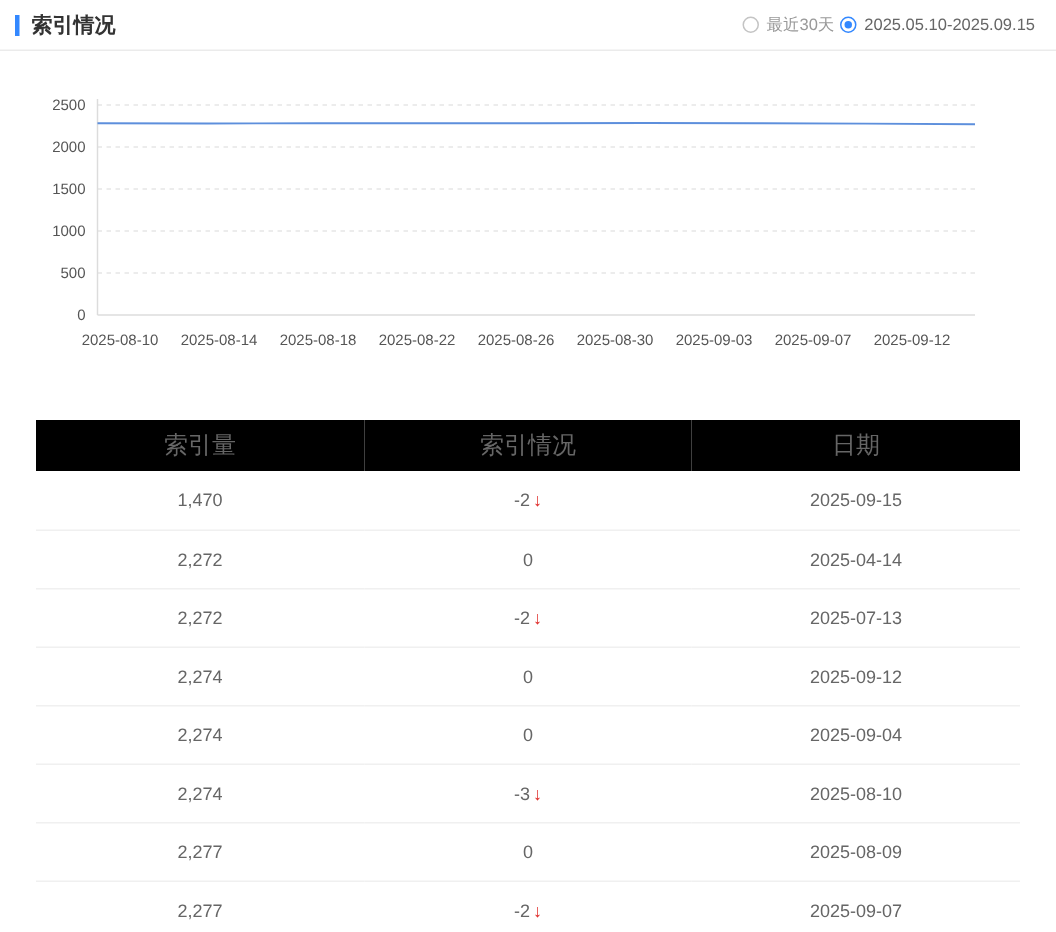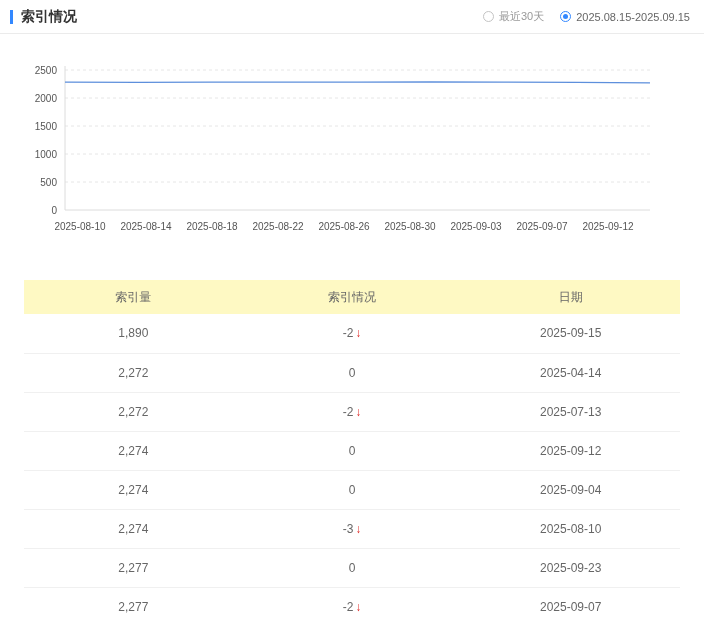--- a/index.html
+++ b/index.html
@@ -6,39 +6,39 @@
   html,body { width:704px; height:621px; background:#fff; overflow:hidden;
     font-family:"Liberation Sans", sans-serif; }
 
   
   .header { height:34px; display:flex; align-items:center; justify-content:space-between;
     padding:0 14px 0 10px; border-bottom:1px solid #ebebeb; }
   .title-wrap { display:flex; align-items:center; gap:8px; }
   .accent-bar { width:3px; height:14px; background:#3388FF; display:inline-block; }
   .page-title { font-size:14px; font-weight:bold; color:#333; }
 
-  .range-options { display:flex; align-items:center; gap:16px; }
+  .range-options { display:flex; align-items:center; gap:4px; }
   .radio { display:flex; align-items:center; gap:5px; cursor:pointer; }
   .radio-circle { width:11px; height:11px; border:1px solid #c4c4c4; border-radius:50%;
     background:#fff; display:inline-block; position:relative; flex:0 0 auto; }
   .radio-circle.checked { border-color:#3388FF; }
   .radio-circle.checked::after { content:''; position:absolute; left:2px; top:2px;
     width:5px; height:5px; border-radius:50%; background:#3388FF; }
   .radio-label { font-size:11px; color:#999; }
   .radio.selected .radio-label { color:#666; }
 
   
   .chart-section { margin-top:26px; }
   .chart-section svg { display:block; }
   .tick-label { font-size:10px; fill:#555; font-family:"Liberation Sans", sans-serif; }
 
   
   .table-section { margin:38px 24px 0 24px; }
   table { width:100%; border-collapse:collapse; table-layout:fixed; }
-  thead th { background:#fef9c3; height:34px; font-size:12px; font-weight:normal;
+  thead th { background:#000000; height:34px; font-size:16px; font-weight:normal;
     color:#666; text-align:center; }
   tbody td { height:39px; font-size:12px; color:#666; text-align:center;
     border-bottom:1px solid #f0f0f0; }
   .down-arrow { color:#E0302D; font-weight:bold; margin-left:2px; font-size:12px; }
 </style>
 </head>
 <body>
 
 <div class="page">
 
@@ -47,21 +47,21 @@
       <span class="accent-bar"></span>
       <h1 class="page-title">索引情况</h1>
     </div>
     <div class="range-options">
       <span class="radio">
         <span class="radio-circle"></span>
         <span class="radio-label">最近30天</span>
       </span>
       <span class="radio selected">
         <span class="radio-circle checked"></span>
-        <span class="radio-label">2025.08.15-2025.09.15</span>
+        <span class="radio-label">2025.05.10-2025.09.15</span>
       </span>
     </div>
   </div>
 
   <div class="chart-section">
     <svg id="index-chart" width="704" height="182" viewBox="0 0 704 182">
         <line x1="65" x2="650" y1="150" y2="150" stroke="#dcdcdc"></line>
         <text x="57" y="153.5" text-anchor="end" class="tick-label">0</text>
         <line x1="65" x2="650" y1="122" y2="122" stroke="#e6e6e6" stroke-dasharray="3,3"></line>
         <text x="57" y="125.5" text-anchor="end" class="tick-label">500</text>
@@ -91,21 +91,21 @@
     <table>
       <thead>
         <tr>
           <th>索引量</th>
           <th>索引情况</th>
           <th>日期</th>
         </tr>
       </thead>
       <tbody>
           <tr>
-            <td>1,890</td>
+            <td>1,470</td>
             <td><span>-2</span><span class="down-arrow">↓</span></td>
             <td>2025-09-15</td>
           </tr>
           <tr>
             <td>2,272</td>
             <td><span>0</span></td>
             <td>2025-04-14</td>
           </tr>
           <tr>
             <td>2,272</td>
@@ -123,21 +123,21 @@
             <td>2025-09-04</td>
           </tr>
           <tr>
             <td>2,274</td>
             <td><span>-3</span><span class="down-arrow">↓</span></td>
             <td>2025-08-10</td>
           </tr>
           <tr>
             <td>2,277</td>
             <td><span>0</span></td>
-            <td>2025-09-23</td>
+            <td>2025-08-09</td>
           </tr>
           <tr>
             <td>2,277</td>
             <td><span>-2</span><span class="down-arrow">↓</span></td>
             <td>2025-09-07</td>
           </tr>
         </tbody>
     </table>
   </div>
 

